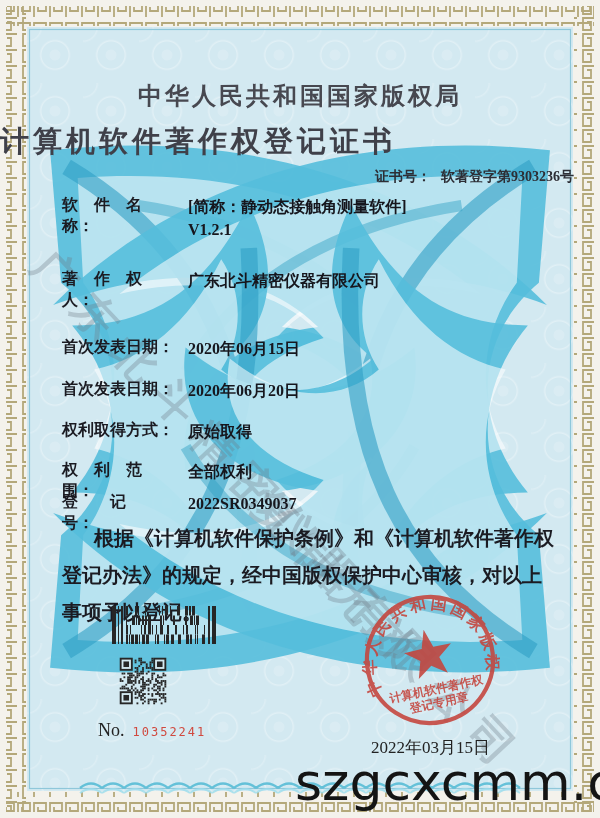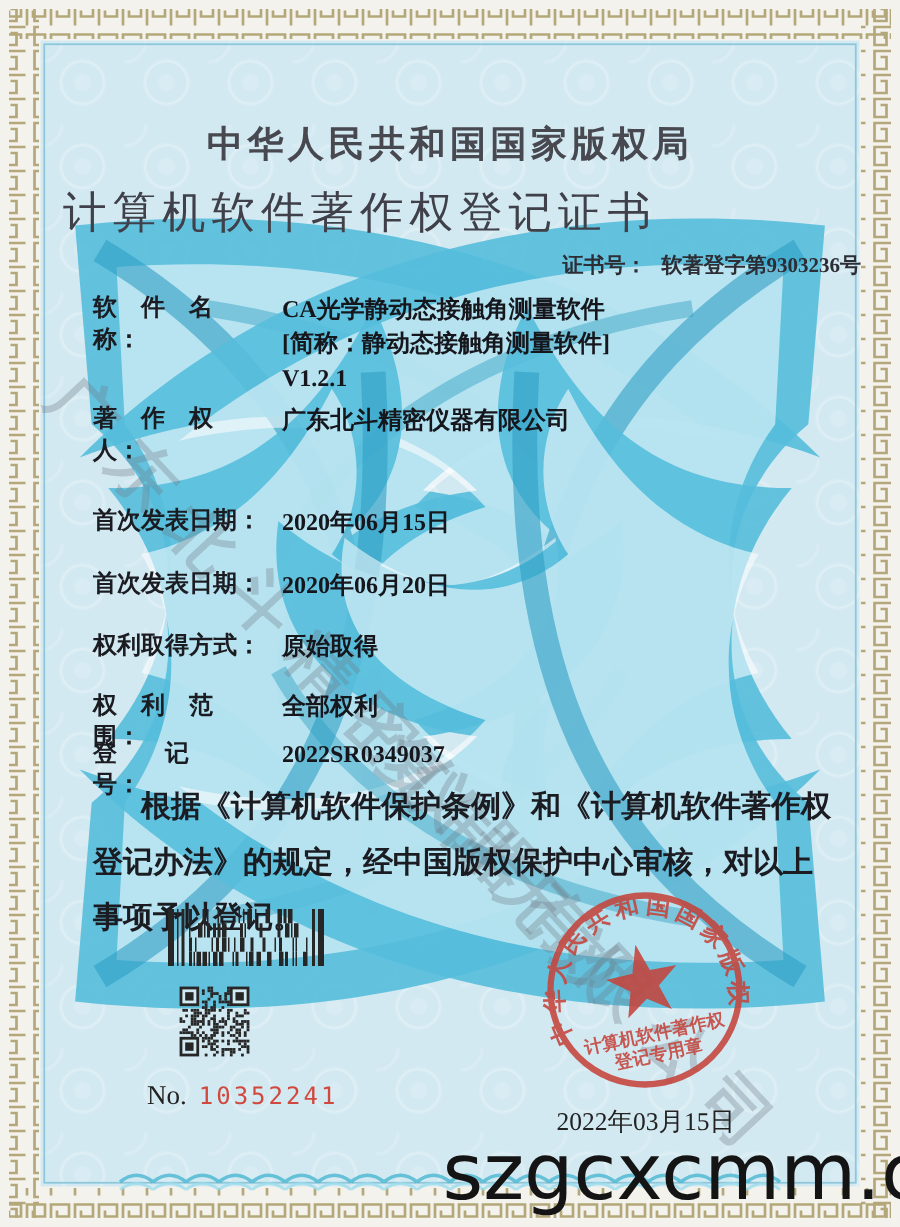--- a/index.html
+++ b/index.html
@@ -24,41 +24,41 @@
     position:absolute;z-index:2;color:#6e7a86;opacity:.32;white-space:nowrap;
     font-size:44px;letter-spacing:14px;transform-origin:0 0;transform:rotate(47deg);
     font-weight:bold;
   }
   .content{position:absolute;inset:0;z-index:3;color:#1c1c22;}
   .authority{
     position:absolute;top:80px;left:0;width:600px;text-align:center;
     font-size:24px;letter-spacing:3px;color:#474850;font-weight:600;
   }
   .cert-title{
-    position:absolute;top:122px;left:0;width:480px;text-align:center;
-    font-size:29px;letter-spacing:4px;color:#3f4049;font-weight:normal;
+    position:absolute;top:122px;left:0;width:480px;
+    font-size:29px;letter-spacing:4px;color:#3f4049;font-weight:bold;
   }
   .certno{
     position:absolute;top:168px;left:375px;font-size:14px;font-weight:bold;color:#2d2e35;
   }
   .certno .lab{margin-right:10px;}
   .row{position:absolute;left:62px;display:flex;font-size:16px;font-weight:bold;}
   .flabel{width:126px;flex:0 0 126px;color:#1b1b22;}
   .fvalue{color:#16161d;}
   .vline{display:block;line-height:23px;}
   .statement{
     position:absolute;left:62px;top:520px;width:492px;font-size:20px;font-weight:bold;
     line-height:37px;text-indent:32px;color:#1b1b22;
   }
   .barcode{position:absolute;left:112px;top:606px;}
   .qrcode{position:absolute;left:116px;top:654px;}
   .serial{position:absolute;left:98px;top:720px;font-size:18px;color:#222;}
   .serial .num{
     font-family:"DejaVu Sans Mono","Liberation Mono",monospace;
-    color:#d0493f;font-size:16px;letter-spacing:2px;margin-left:8px;
+    color:#d0493f;font-size:12px;letter-spacing:2px;margin-left:8px;
   }
   .seal{position:absolute;left:360px;top:590px;z-index:4;opacity:.88;}
   .issue-date{
     position:absolute;left:371px;top:726px;font-size:17px;font-weight:normal;color:#222;z-index:4;margin-top:10px;
   }
   .overlay-text{
     position:absolute;left:295px;top:752px;z-index:6;
     font-family:"DejaVu Sans","Liberation Sans",sans-serif;
     font-size:52px;color:#141414;white-space:nowrap;
   }
@@ -109,21 +109,20 @@
     <div class="authority">中华人民共和国国家版权局</div>
     <div class="cert-title">计算机软件著作权登记证书</div>
 
     <div class="certno">
       <span class="lab">证书号：</span><span>软著登字第9303236号</span>
     </div>
 
     <div class="row" style="top:195px">
       <span class="flabel">软　件　名　称：</span>
       <span class="fvalue">
-        <span class="vline">CA光学静动态接触角测量软件</span>
         <span class="vline">[简称：静动态接触角测量软件]</span>
         <span class="vline">V1.2.1</span>
       </span>
     </div>
 
     <div class="row" style="top:269px">
       <span class="flabel">著　作　权　人：</span>
       <span class="fvalue vline">广东北斗精密仪器有限公司</span>
     </div>
 

